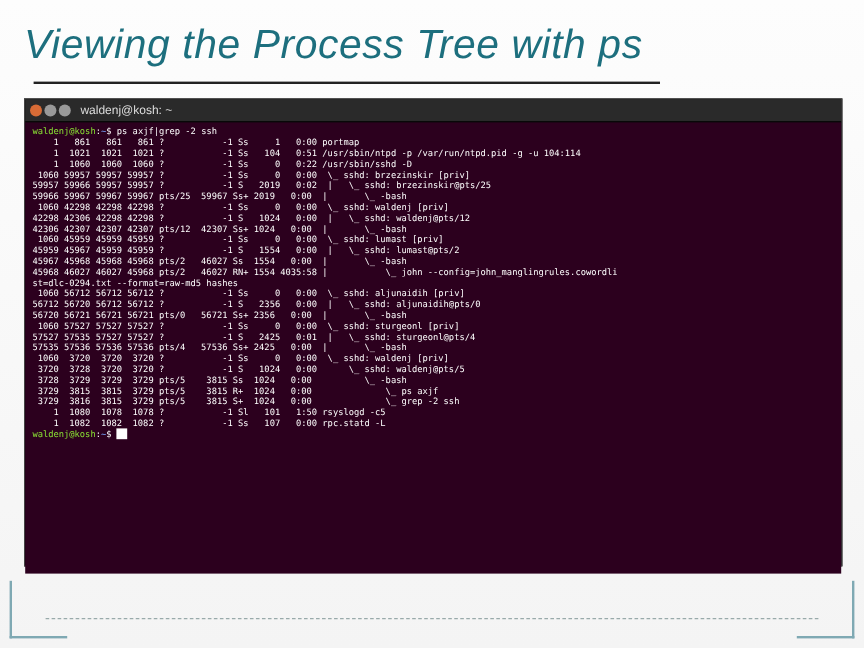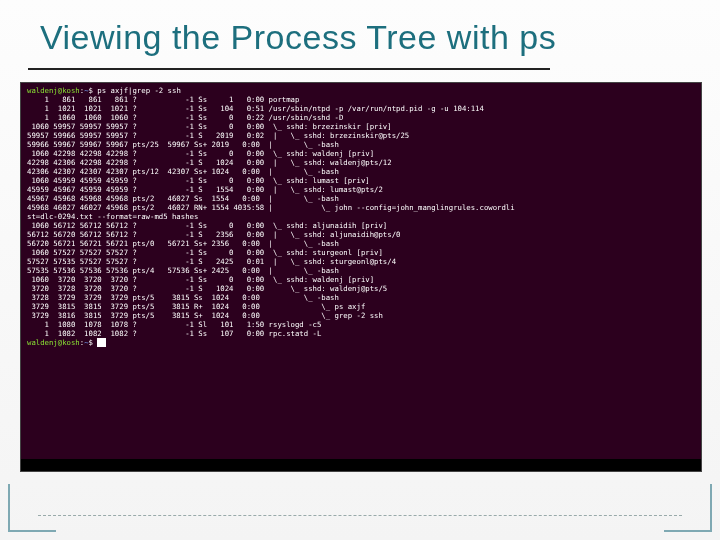--- a/index.html
+++ b/index.html
@@ -1,17 +1,17 @@
 <!DOCTYPE html>
 <html><head>
 <meta charset="utf-8">
 <style>
 html,body{margin:0;padding:0;width:720px;height:540px;background:#fff;font-family:"Segoe UI",Arial,sans-serif;overflow:hidden}
 .slide{position:relative;width:720px;height:540px;background:linear-gradient(180deg,#fdfdfd 0,#f4f4f4 100%)}
-.title{position:absolute;top:18px;left:40px;color:#1d6f7e;font-size:34px;letter-spacing:.5px}
+.title{position:absolute;top:18px;left:20px;color:#1d6f7e;font-size:34px;font-style:italic;letter-spacing:.5px}
 .rule{position:absolute;top:68px;left:28px;right:170px;border-bottom:2px solid #222}
 .termwin{position:absolute;top:82px;left:20px;width:680px;height:388px;background:#000;border:1px solid #444;font-family:"DejaVu Sans Mono","Courier New",monospace;font-size:7.3px;line-height:9px;color:#e6e6e6;letter-spacing:0}
 .tbar{height:18px;background:#2a2a2a;border-bottom:1px solid #000;display:flex;align-items:center;gap:2px;padding:0 4px}
 .tbtn{width:10px;height:10px;border-radius:50%}
 .tclose{background:#d86b36}
 .tmin{background:#999}
 .tmax{background:#999}
 .ttitle{color:#ddd;font-size:10px;margin-left:6px;font-family:"Segoe UI",Arial,sans-serif}
 .tbody{background:#2c001e;color:#fff;height:370px;padding:3px 8px 3px 6px;overflow:hidden;white-space:pre}
 .g{color:#8ae234}
@@ -22,20 +22,26 @@
 .corner.br{bottom:8px;right:8px;border-left:none;border-top:none}
 </style>
 </head>
 <body>
 
 <div class="slide">
   <div class="title">Viewing the Process Tree with ps</div>
   <div class="rule"></div>
 
   <div class="termwin">
+    <div class="tbar">
+      <div class="tbtn tclose"></div>
+      <div class="tbtn tmin"></div>
+      <div class="tbtn tmax"></div>
+      <div class="ttitle">waldenj@kosh: ~</div>
+    </div>
     <div class="tbody" id="term-body"><span class="g">waldenj@kosh</span><span>:</span><span class="b">~</span><span>$ </span><span>ps axjf|grep -2 ssh</span>
     1   861   861   861 ?           -1 Ss     1   0:00 portmap
     1  1021  1021  1021 ?           -1 Ss   104   0:51 /usr/sbin/ntpd -p /var/run/ntpd.pid -g -u 104:114
     1  1060  1060  1060 ?           -1 Ss     0   0:22 /usr/sbin/sshd -D
  1060 59957 59957 59957 ?           -1 Ss     0   0:00  \_ sshd: brzezinskir [priv]
 59957 59966 59957 59957 ?           -1 S   2019   0:02  |   \_ sshd: brzezinskir@pts/25
 59966 59967 59967 59967 pts/25  59967 Ss+ 2019   0:00  |       \_ -bash
  1060 42298 42298 42298 ?           -1 Ss     0   0:00  \_ sshd: waldenj [priv]
 42298 42306 42298 42298 ?           -1 S   1024   0:00  |   \_ sshd: waldenj@pts/12
 42306 42307 42307 42307 pts/12  42307 Ss+ 1024   0:00  |       \_ -bash

